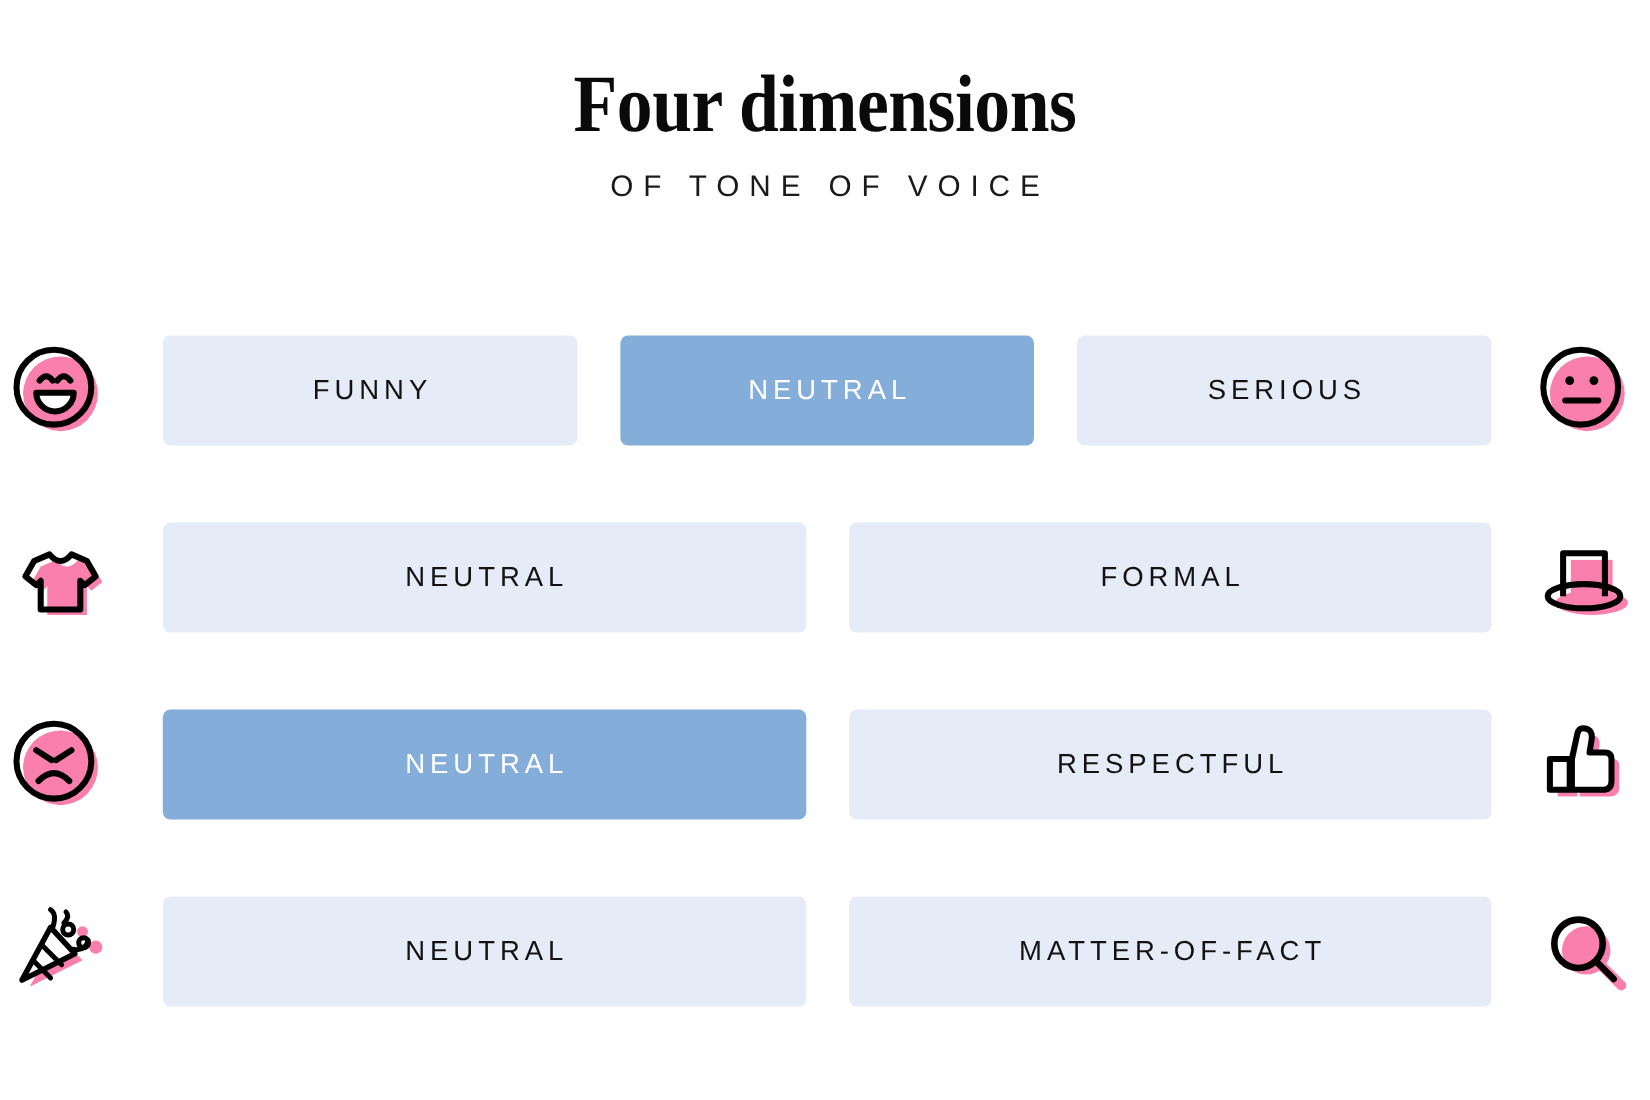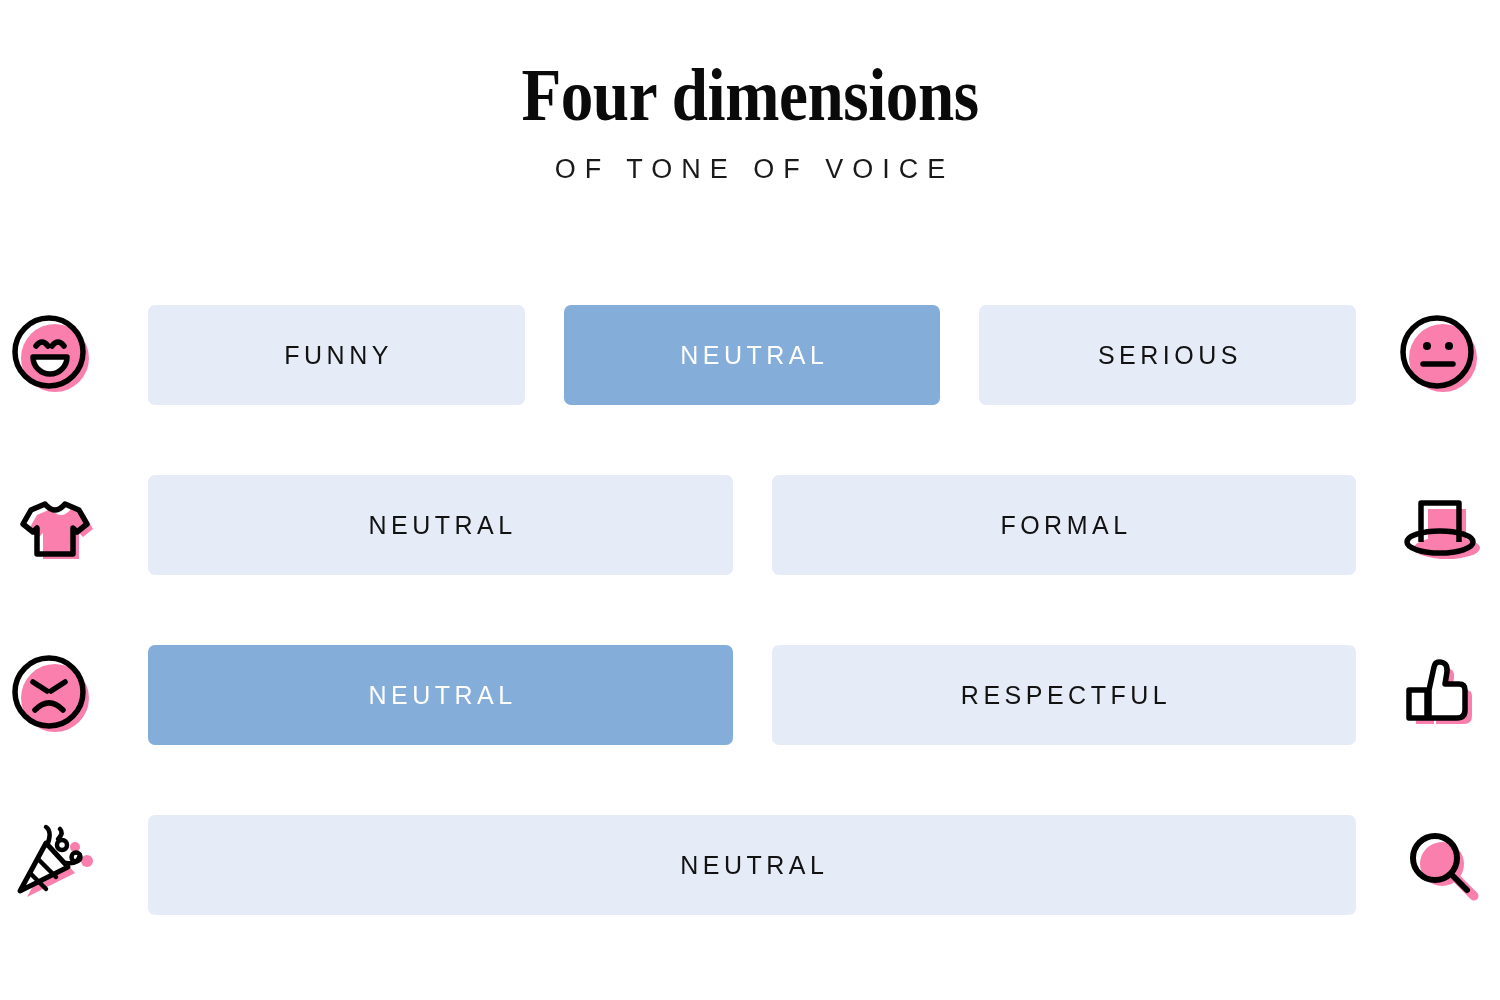--- a/index.html
+++ b/index.html
@@ -203,20 +203,21 @@
         <path d="M32 40 L50 58" fill="none" stroke="#000" stroke-width="4.5" stroke-linecap="round"></path>
         <path d="M42 24 q4 -12 -2 -16" fill="none" stroke="#000" stroke-width="4.5" stroke-linecap="round"></path>
         <path d="M52 20 q6 -6 2 -10" fill="none" stroke="#000" stroke-width="4.5" stroke-linecap="round"></path>
         <path d="M60 44 q12 2 14 -8" fill="none" stroke="#000" stroke-width="4.5" stroke-linecap="round"></path>
         <circle cx="56" cy="26" r="5" fill="none" stroke="#000" stroke-width="4.5"></circle>
         <circle cx="70" cy="38" r="4.5" fill="none" stroke="#000" stroke-width="4.5"></circle>
       </svg>
     </div>
     <div class="cells">
       <div class="cell">NEUTRAL</div>
+      <div class="cell">MATTER-OF-FACT</div>
     </div>
     <div class="icon-slot icon-right">
       <svg width="90" height="90" viewBox="0 0 90 90">
         <g transform="translate(7,6)">
           <circle cx="40" cy="38" r="22" fill="#fa7fac"></circle>
           <path d="M56 54 L72 70" stroke="#fa7fac" stroke-width="9" stroke-linecap="round"></path>
         </g>
         <circle cx="40" cy="38" r="22" fill="none" stroke="#000" stroke-width="6"></circle>
         <path d="M56 54 L72 70" stroke="#000" stroke-width="6" stroke-linecap="round"></path>
       </svg>

